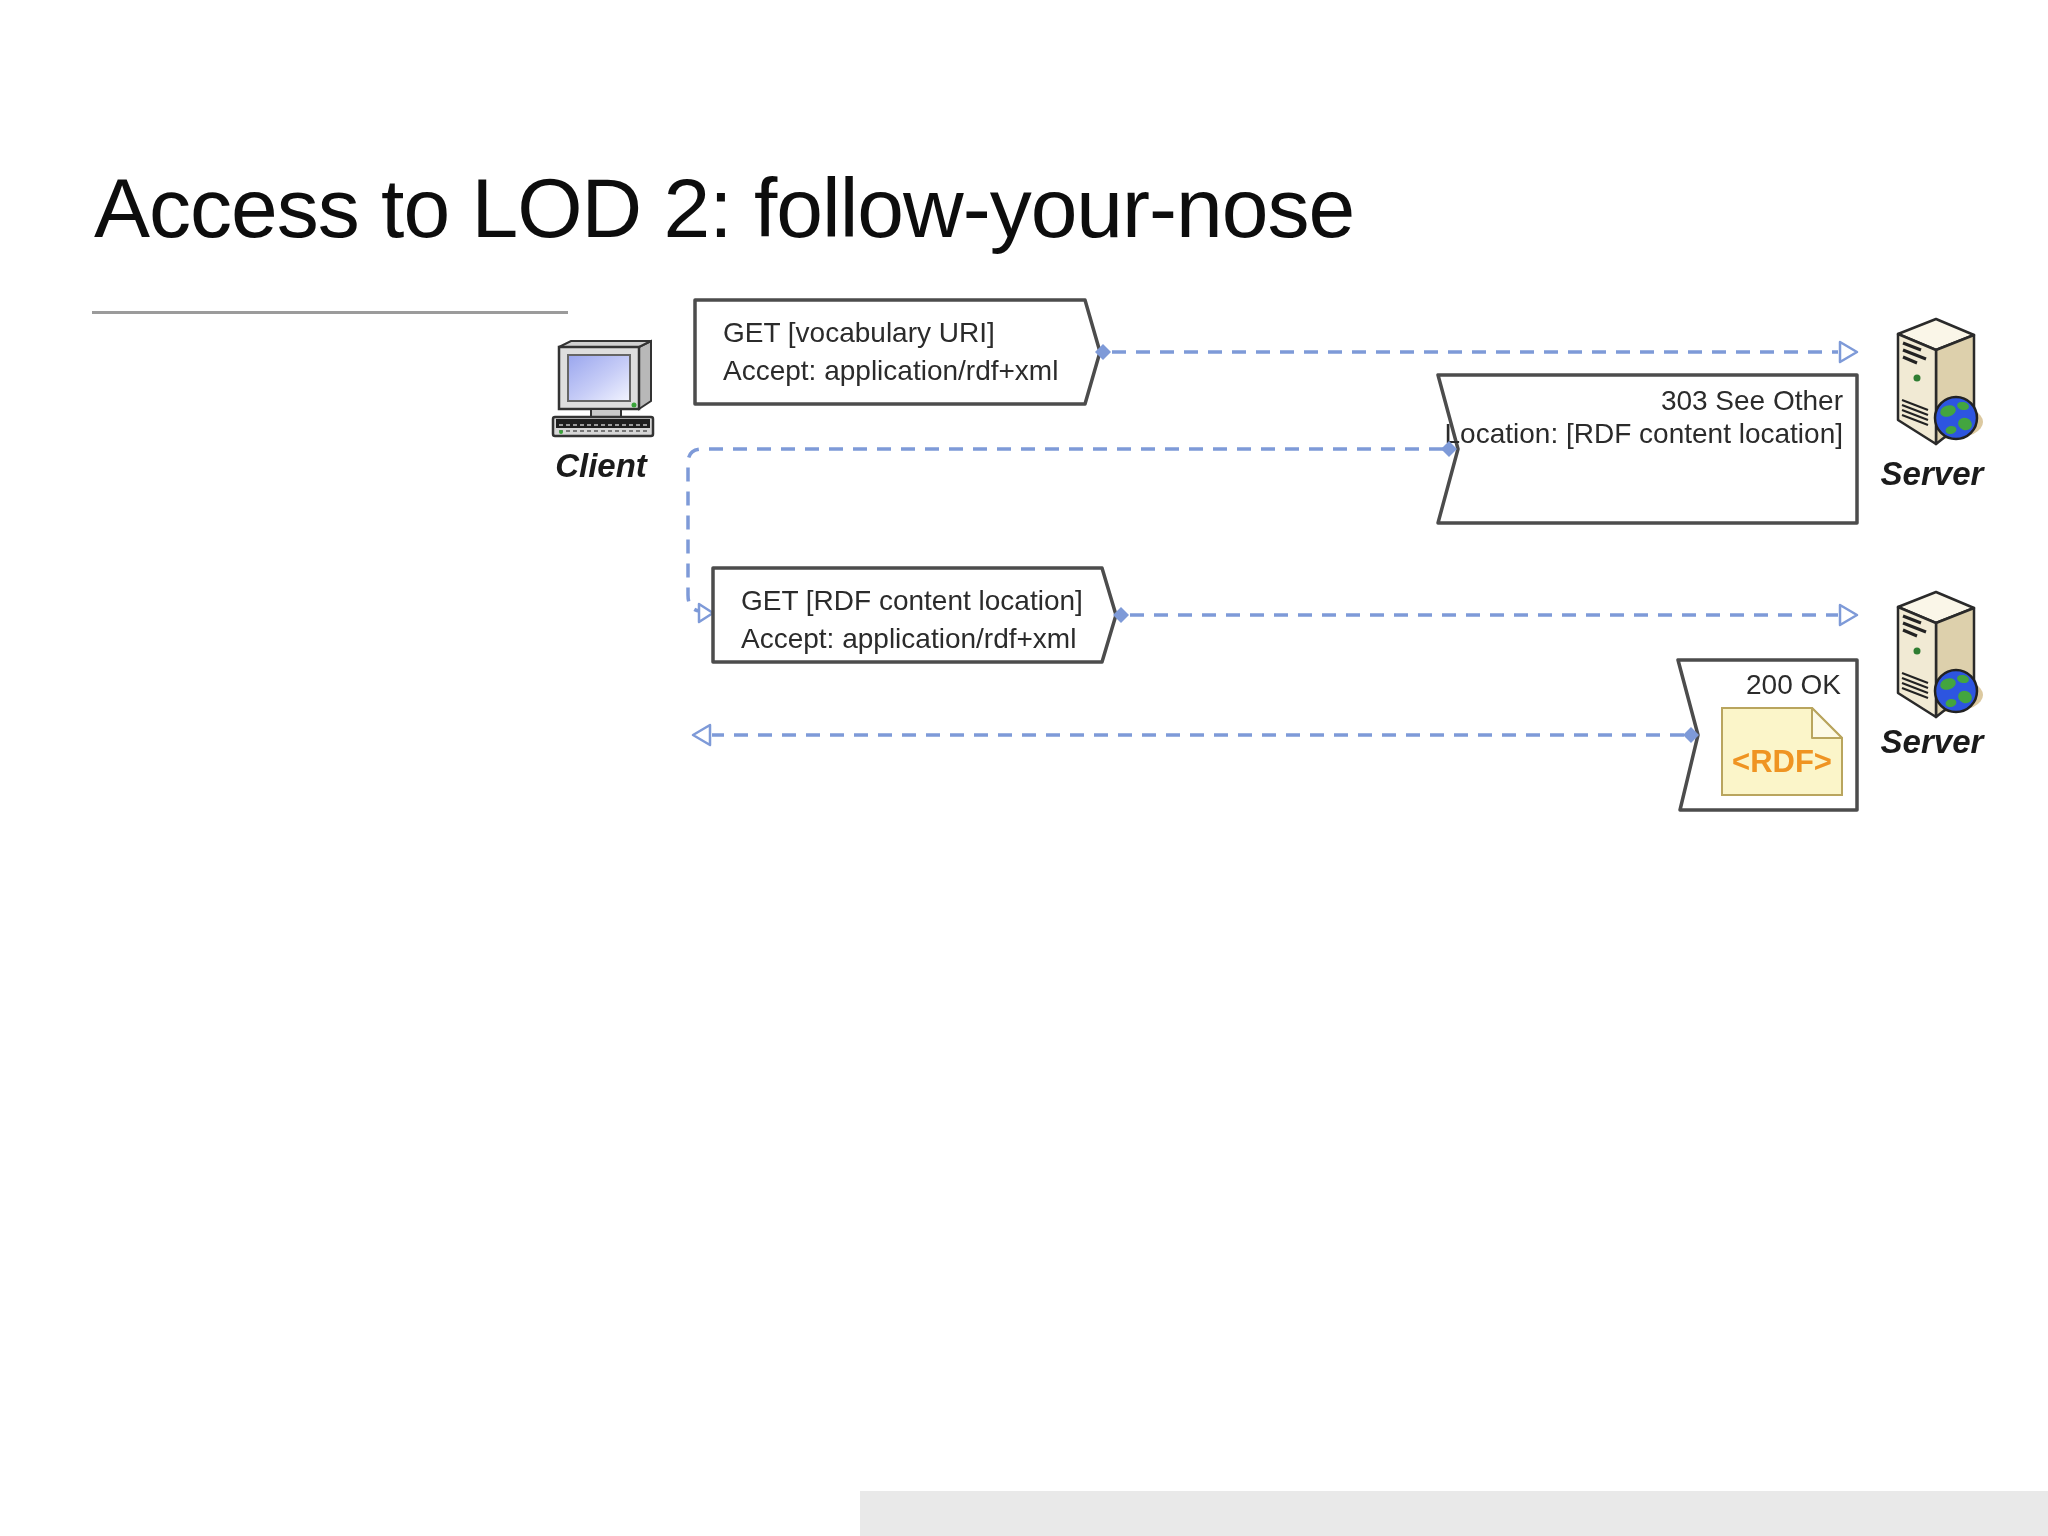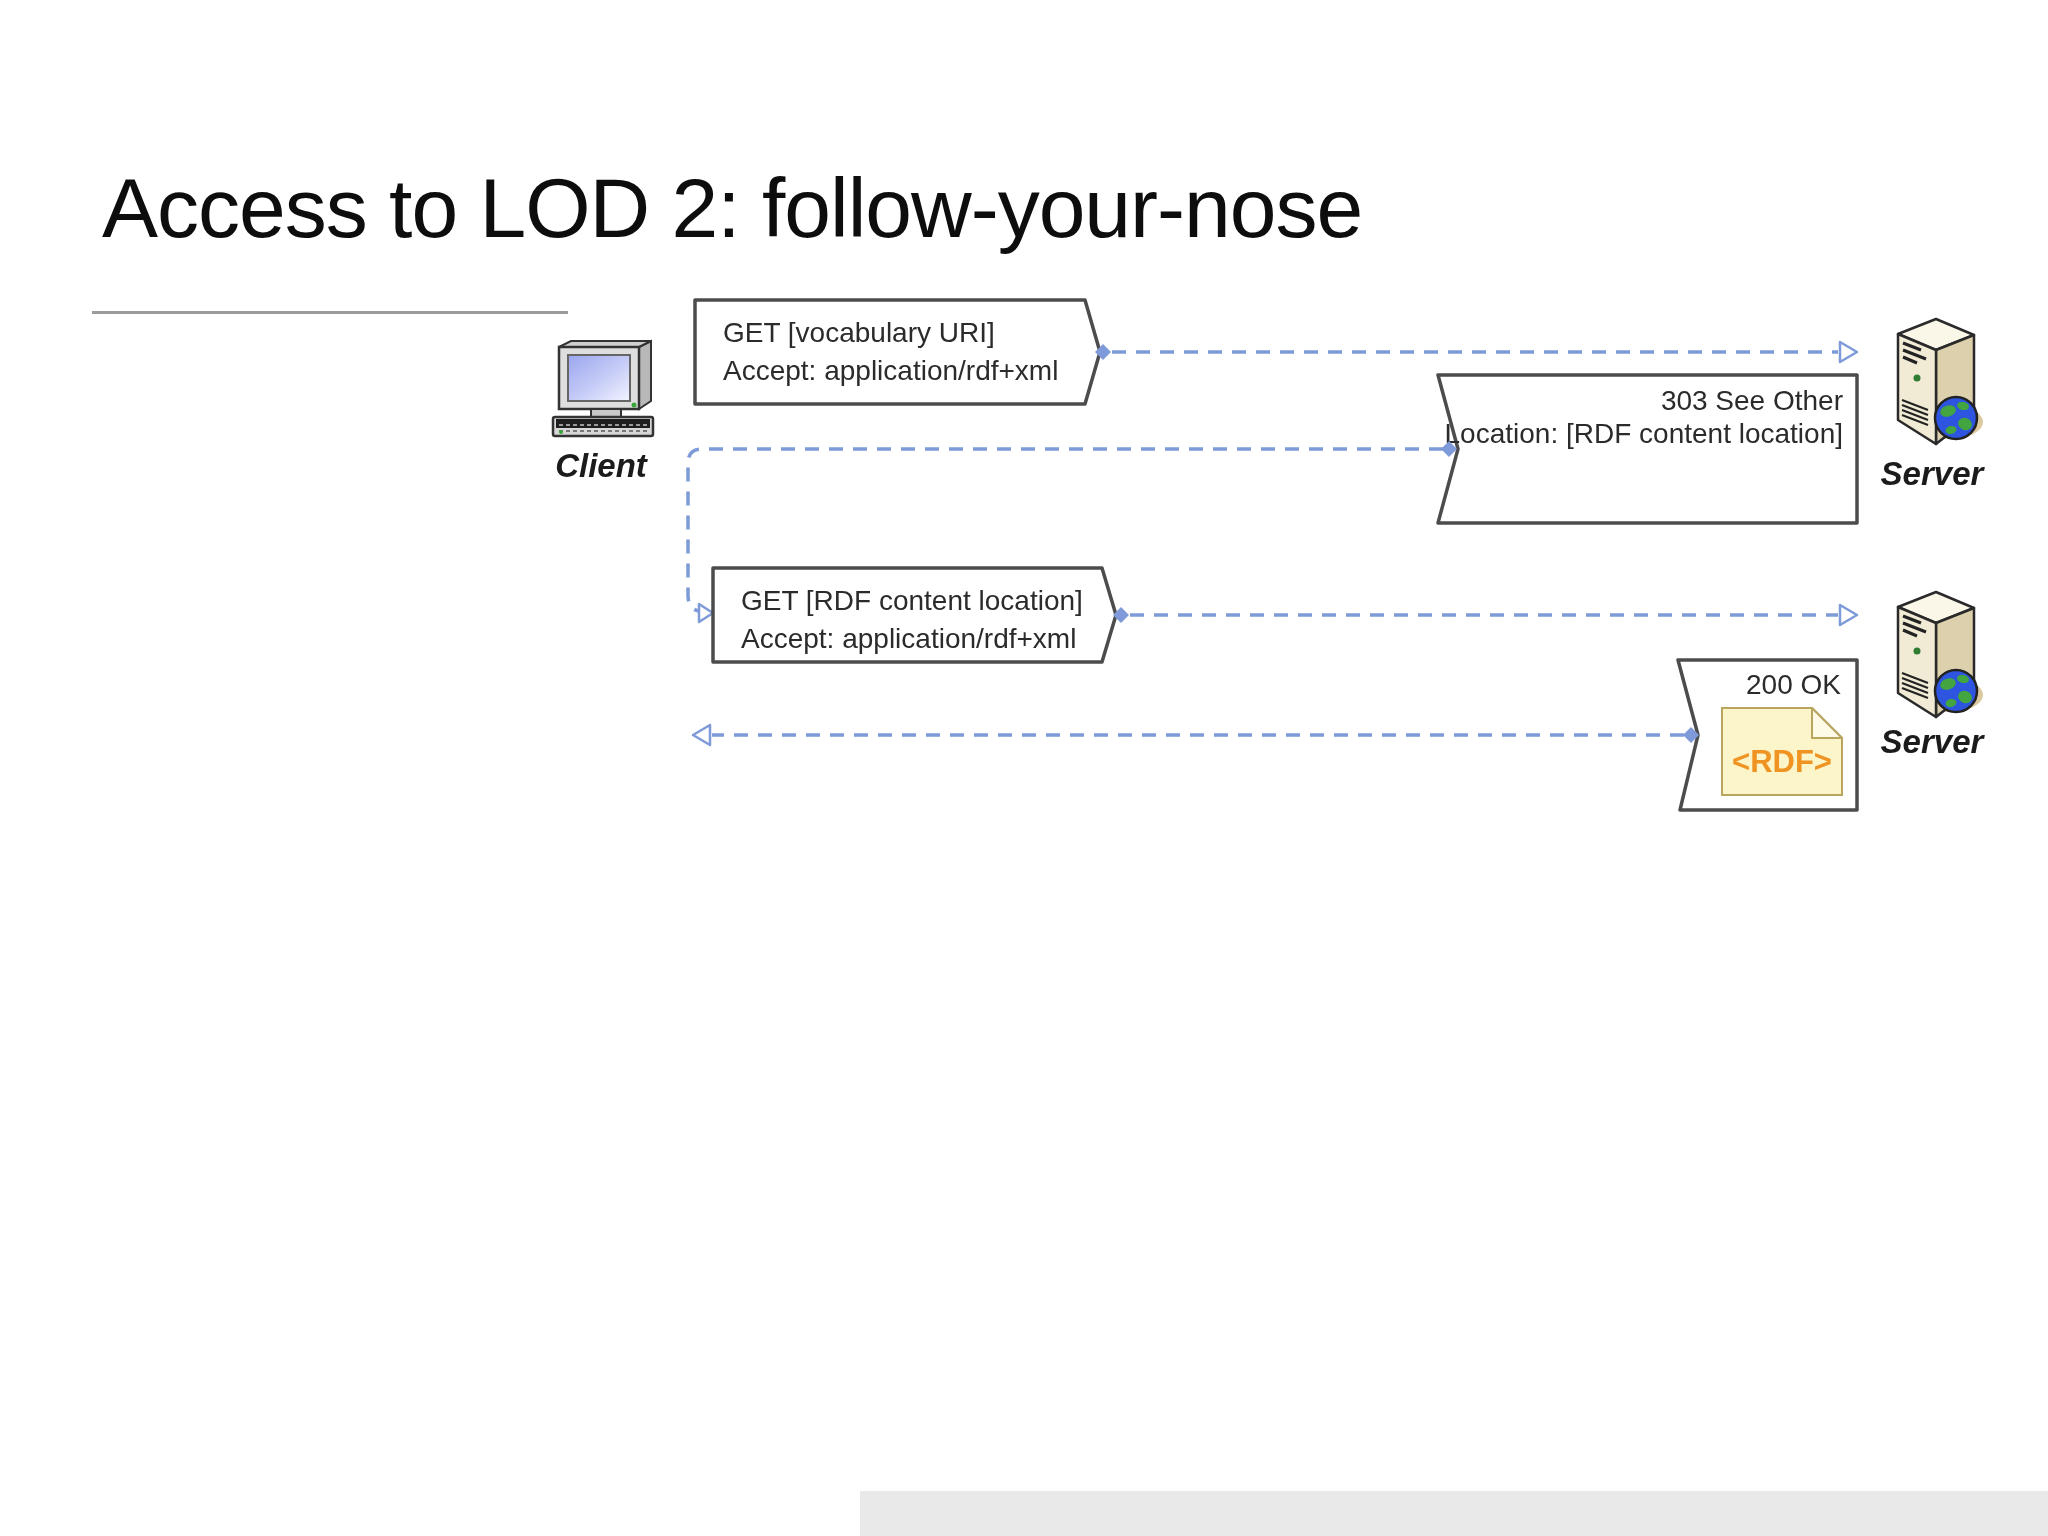--- a/index.html
+++ b/index.html
@@ -1,21 +1,21 @@
 <!DOCTYPE html>
 <html style="--arrow-blue: #7e9ad8; --box-border: #4c4c4c; --text: #2b2b2b; --rule-gray: #9b9b9b; --footer-gray: #e9e9e9; --document-fill: #fbf5c9; --document-border: #b9a55e; --document-orange: #ef9422;"><head>
 <meta charset="utf-8">
 <style>
   html,body{margin:0;padding:0;}
   body{
     width:2048px;height:1536px;position:relative;background:#ffffff;
     font-family:"Liberation Sans", sans-serif;overflow:hidden;
   }
   .slide-title{
-    position:absolute;left:102px;top:166px;
+    position:absolute;left:94px;top:166px;
     font-size:84px;line-height:1.0;font-weight:400;
     letter-spacing:-1px;color:#0d0d0d;white-space:nowrap;
   }
   .title-rule{
     position:absolute;left:92px;top:311px;width:476px;height:3px;
     background:var(--rule-gray,#9b9b9b);
   }
   .footer-strip{
     position:absolute;left:860px;top:1491px;width:1188px;height:45px;
     background:var(--footer-gray,#e9e9e9);

